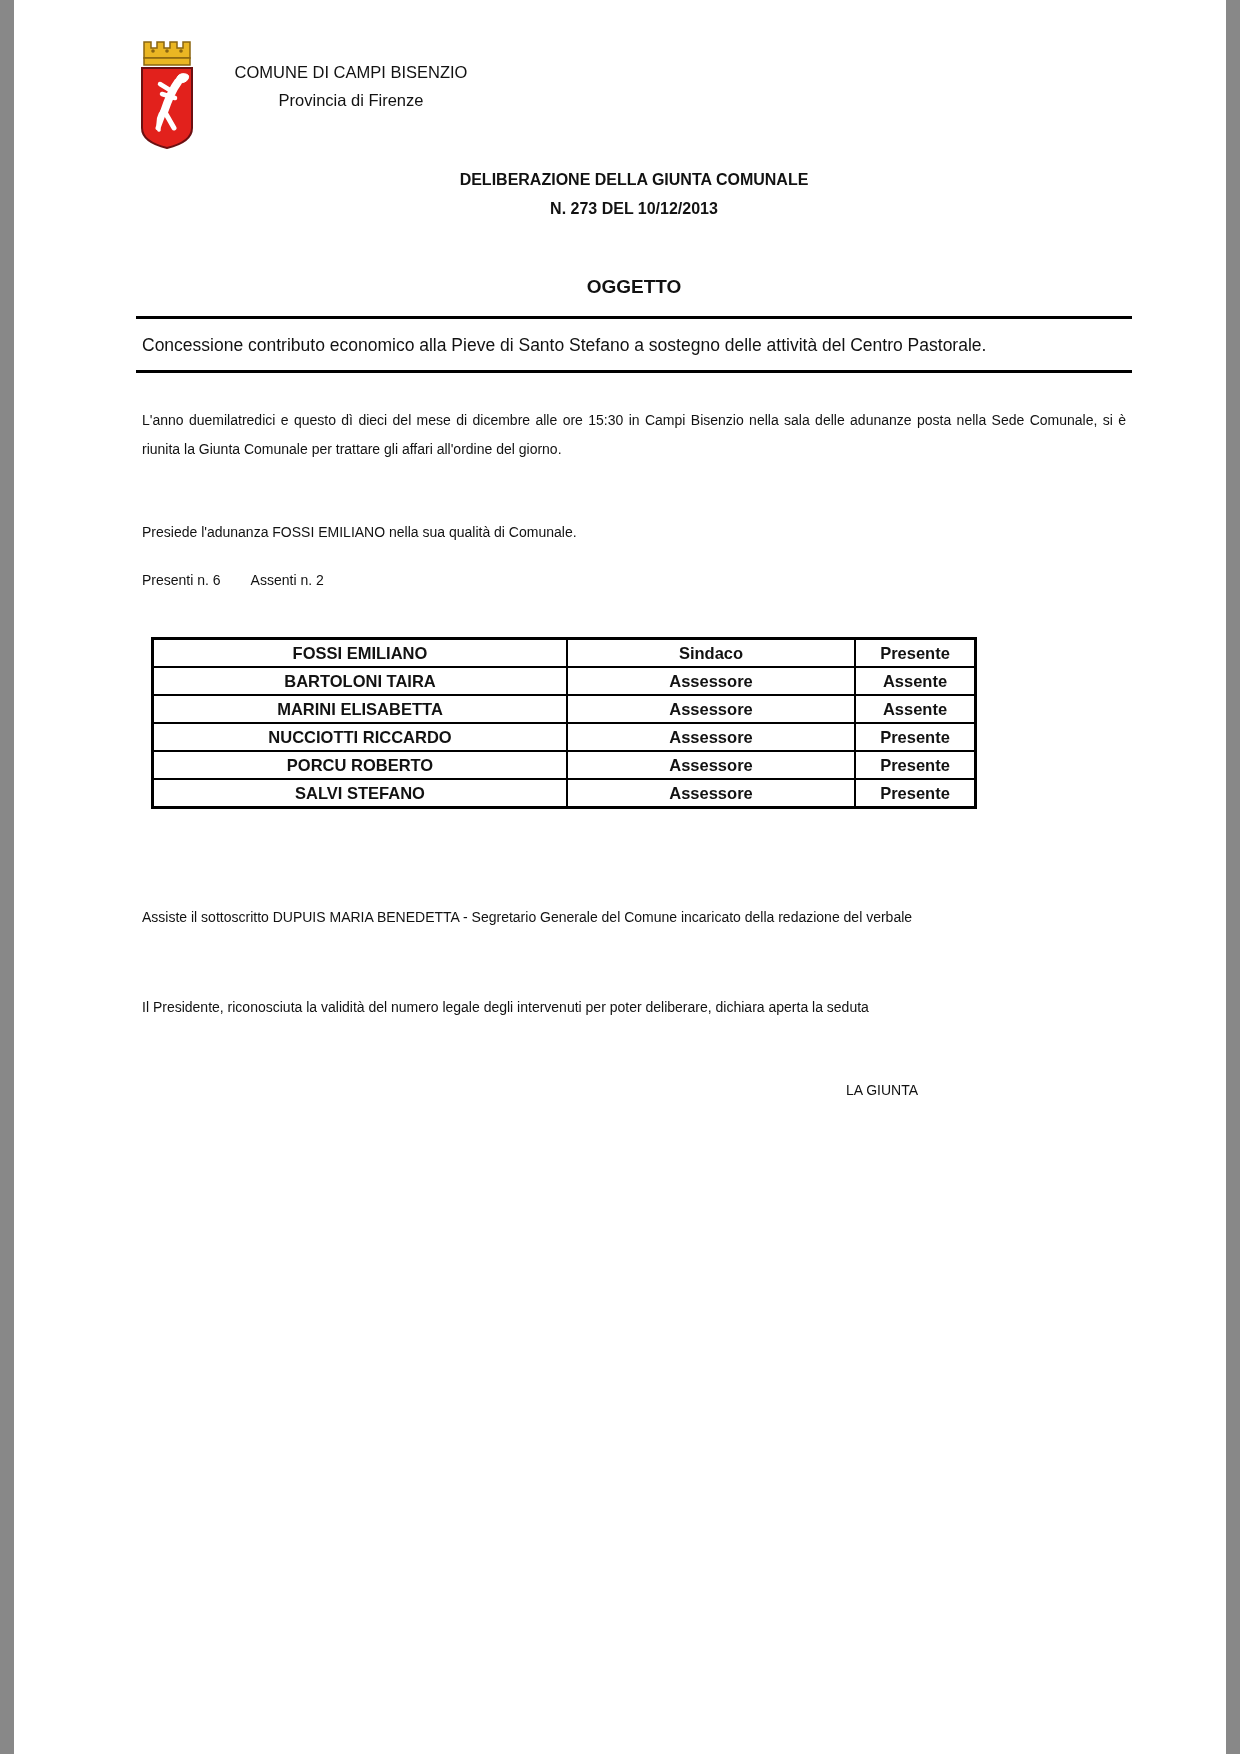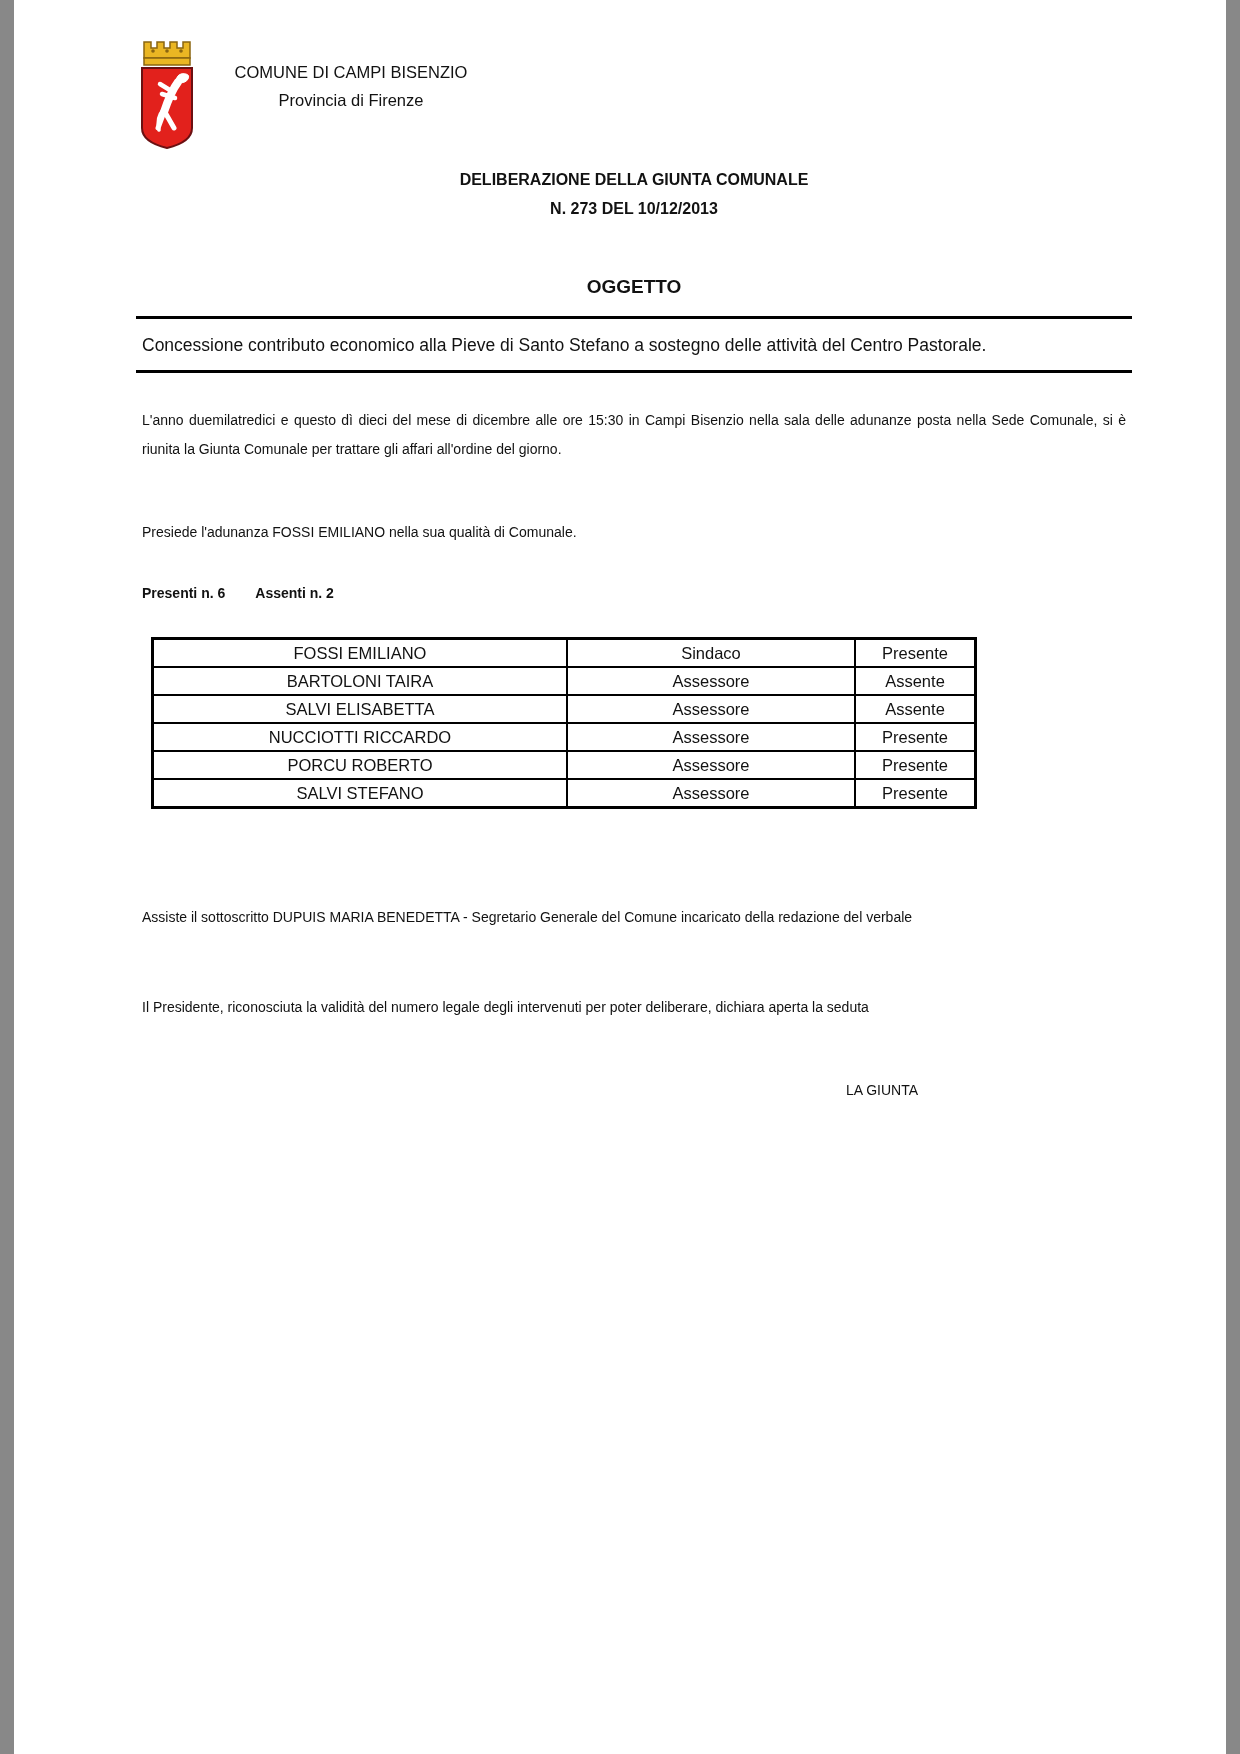--- a/index.html
+++ b/index.html
@@ -24,38 +24,39 @@
   .rule{position:absolute;left:122px;width:996px;height:3px;background:#000;}
   .rule-1{top:316px;}
   .rule-2{top:370px;}
   .subject-text{position:absolute;left:128px;top:331px;width:984px;
                 font-size:17.5px;line-height:28px;}
   
   .para{position:absolute;left:128px;width:984px;font-size:14px;line-height:29px;}
   .justify{text-align:justify;}
   .p-opening{top:406px;}
   .p-presiede{top:518px;}
-  .p-counts{top:579px;font-weight:bold;}
+  .p-counts{top:566px;}
   .p-counts .gap{display:inline-block;width:30px;}
   .p-assiste{top:903px;}
   .p-presidente{top:993px;}
   .p-lagiunta{top:1076px;left:718px;width:300px;text-align:center;}
   
   table.attendance{
     position:absolute;left:137px;top:637px;
     border-collapse:collapse;
     border:3px solid #000;
     font-size:16.5px;
   }
   table.attendance td{
     border:2px solid #000;
     text-align:center;
     vertical-align:middle;
     height:26px;
     padding:0 4px;
+    font-weight:bold;
   }
   td.col-name{width:404px;}
   td.col-role{width:278px;}
   td.col-status{width:110px;}
 </style>
 </head>
 <body>
 
 <div class="page">
 
@@ -112,21 +113,21 @@
         <td class="col-name">FOSSI EMILIANO</td>
         <td class="col-role">Sindaco</td>
         <td class="col-status">Presente</td>
       </tr>
       <tr>
         <td class="col-name">BARTOLONI TAIRA</td>
         <td class="col-role">Assessore</td>
         <td class="col-status">Assente</td>
       </tr>
       <tr>
-        <td class="col-name">SALVI ELISABETTA</td>
+        <td class="col-name">MARINI ELISABETTA</td>
         <td class="col-role">Assessore</td>
         <td class="col-status">Assente</td>
       </tr>
       <tr>
         <td class="col-name">NUCCIOTTI RICCARDO</td>
         <td class="col-role">Assessore</td>
         <td class="col-status">Presente</td>
       </tr>
       <tr>
         <td class="col-name">PORCU ROBERTO</td>

